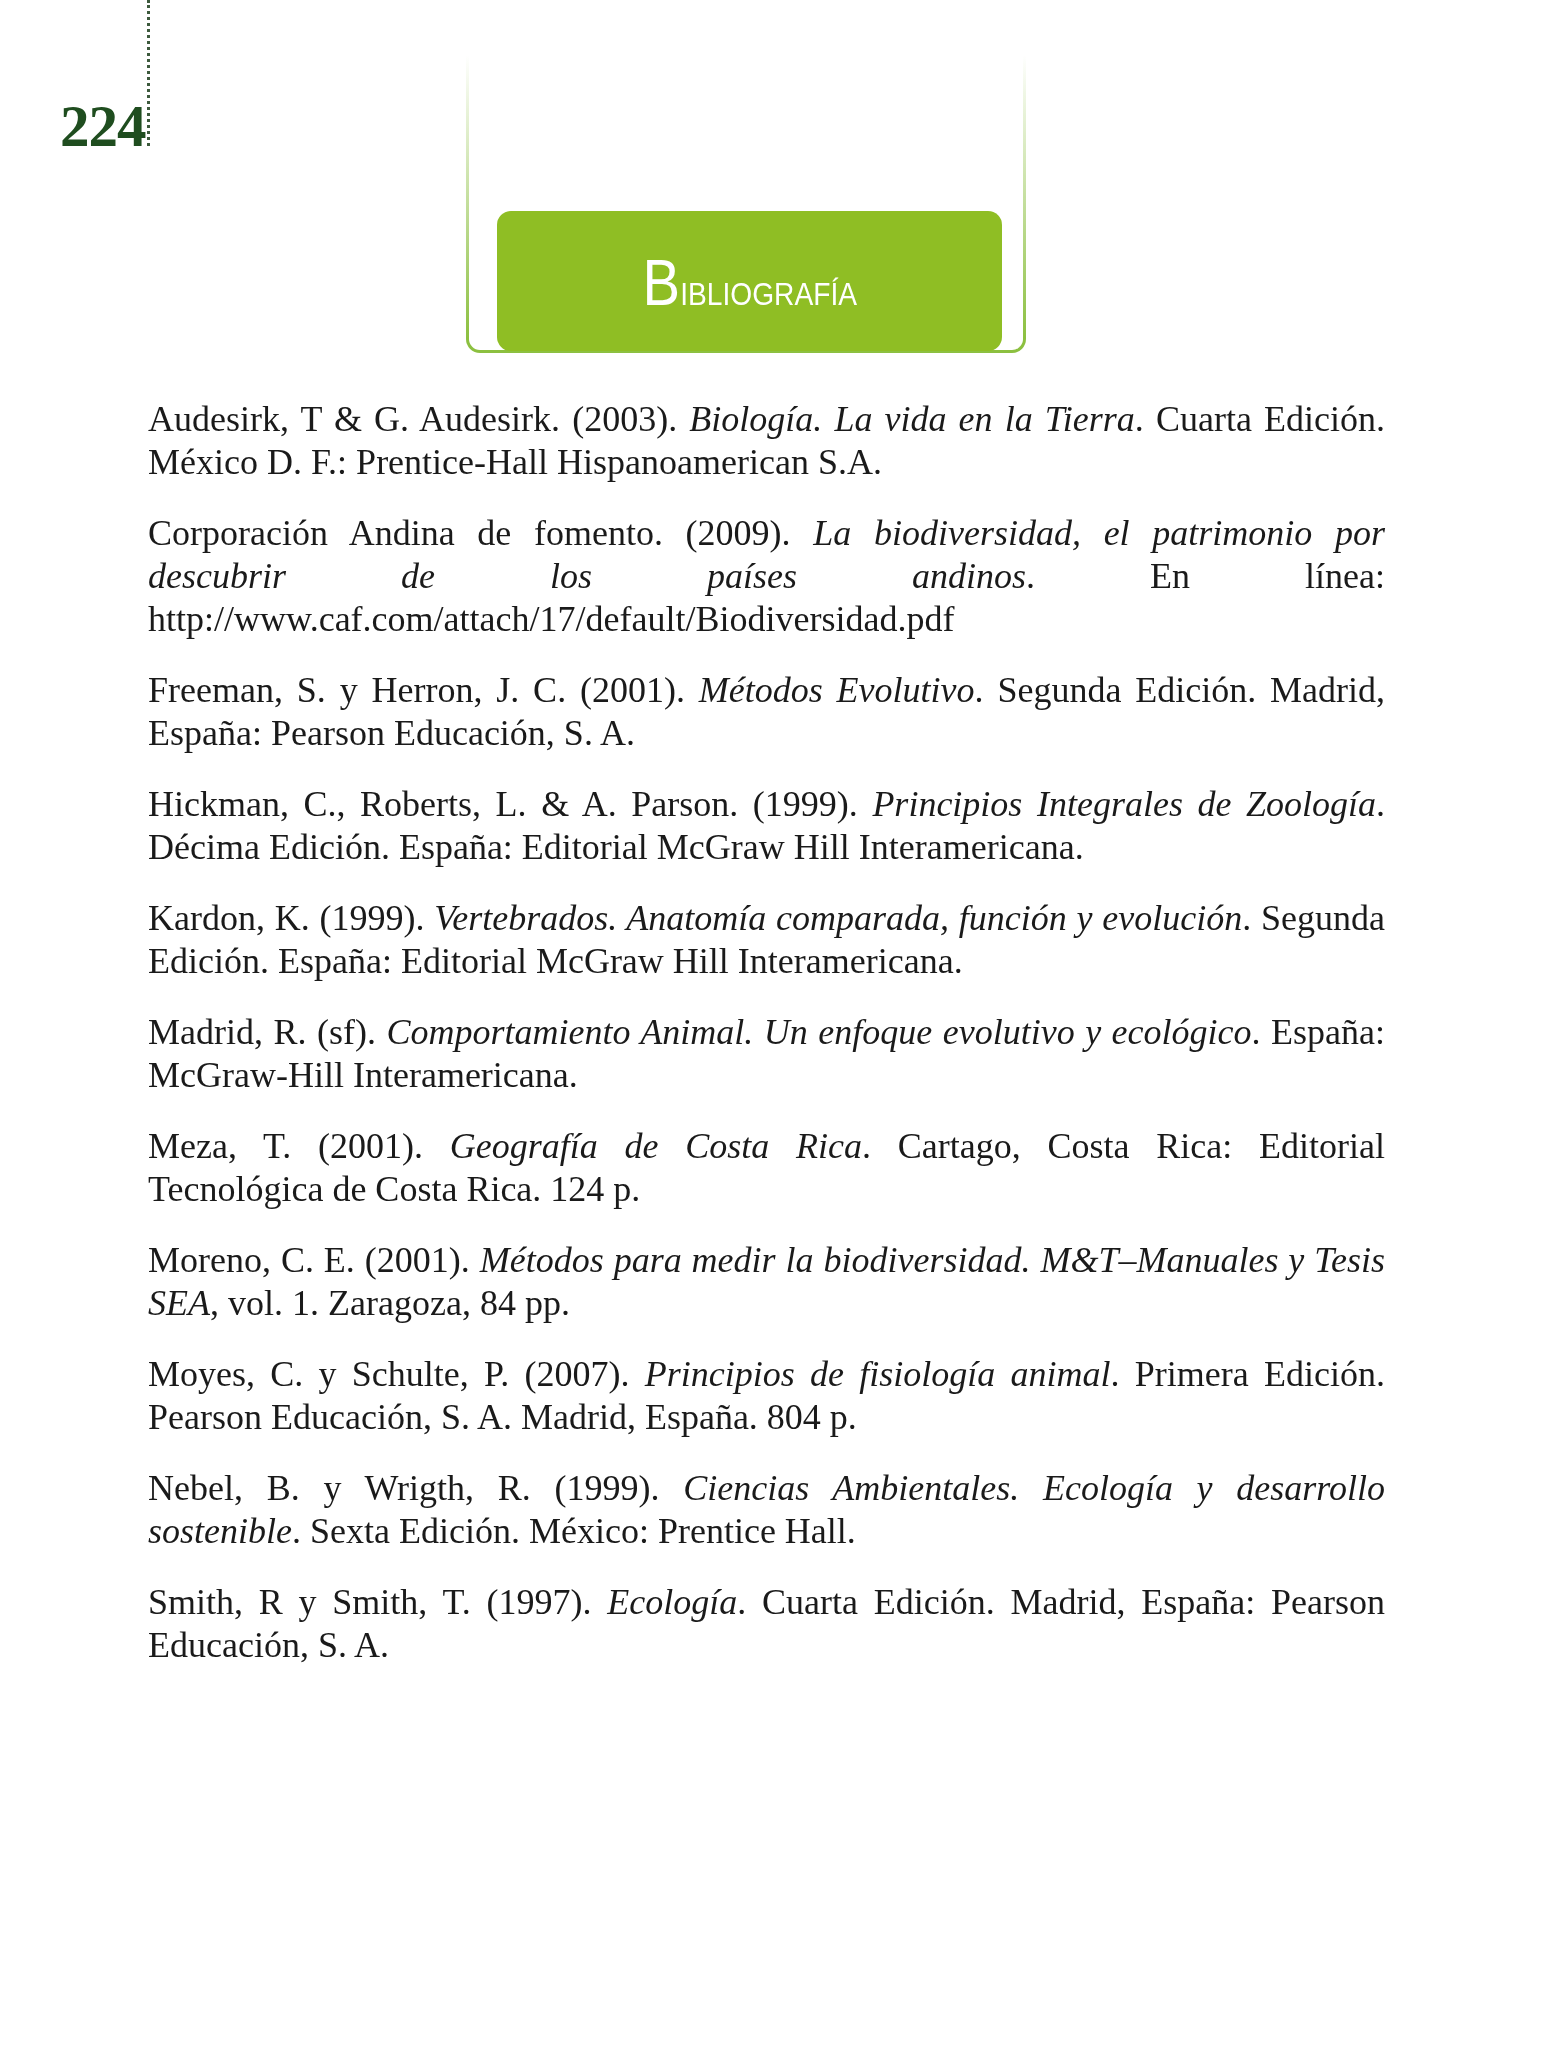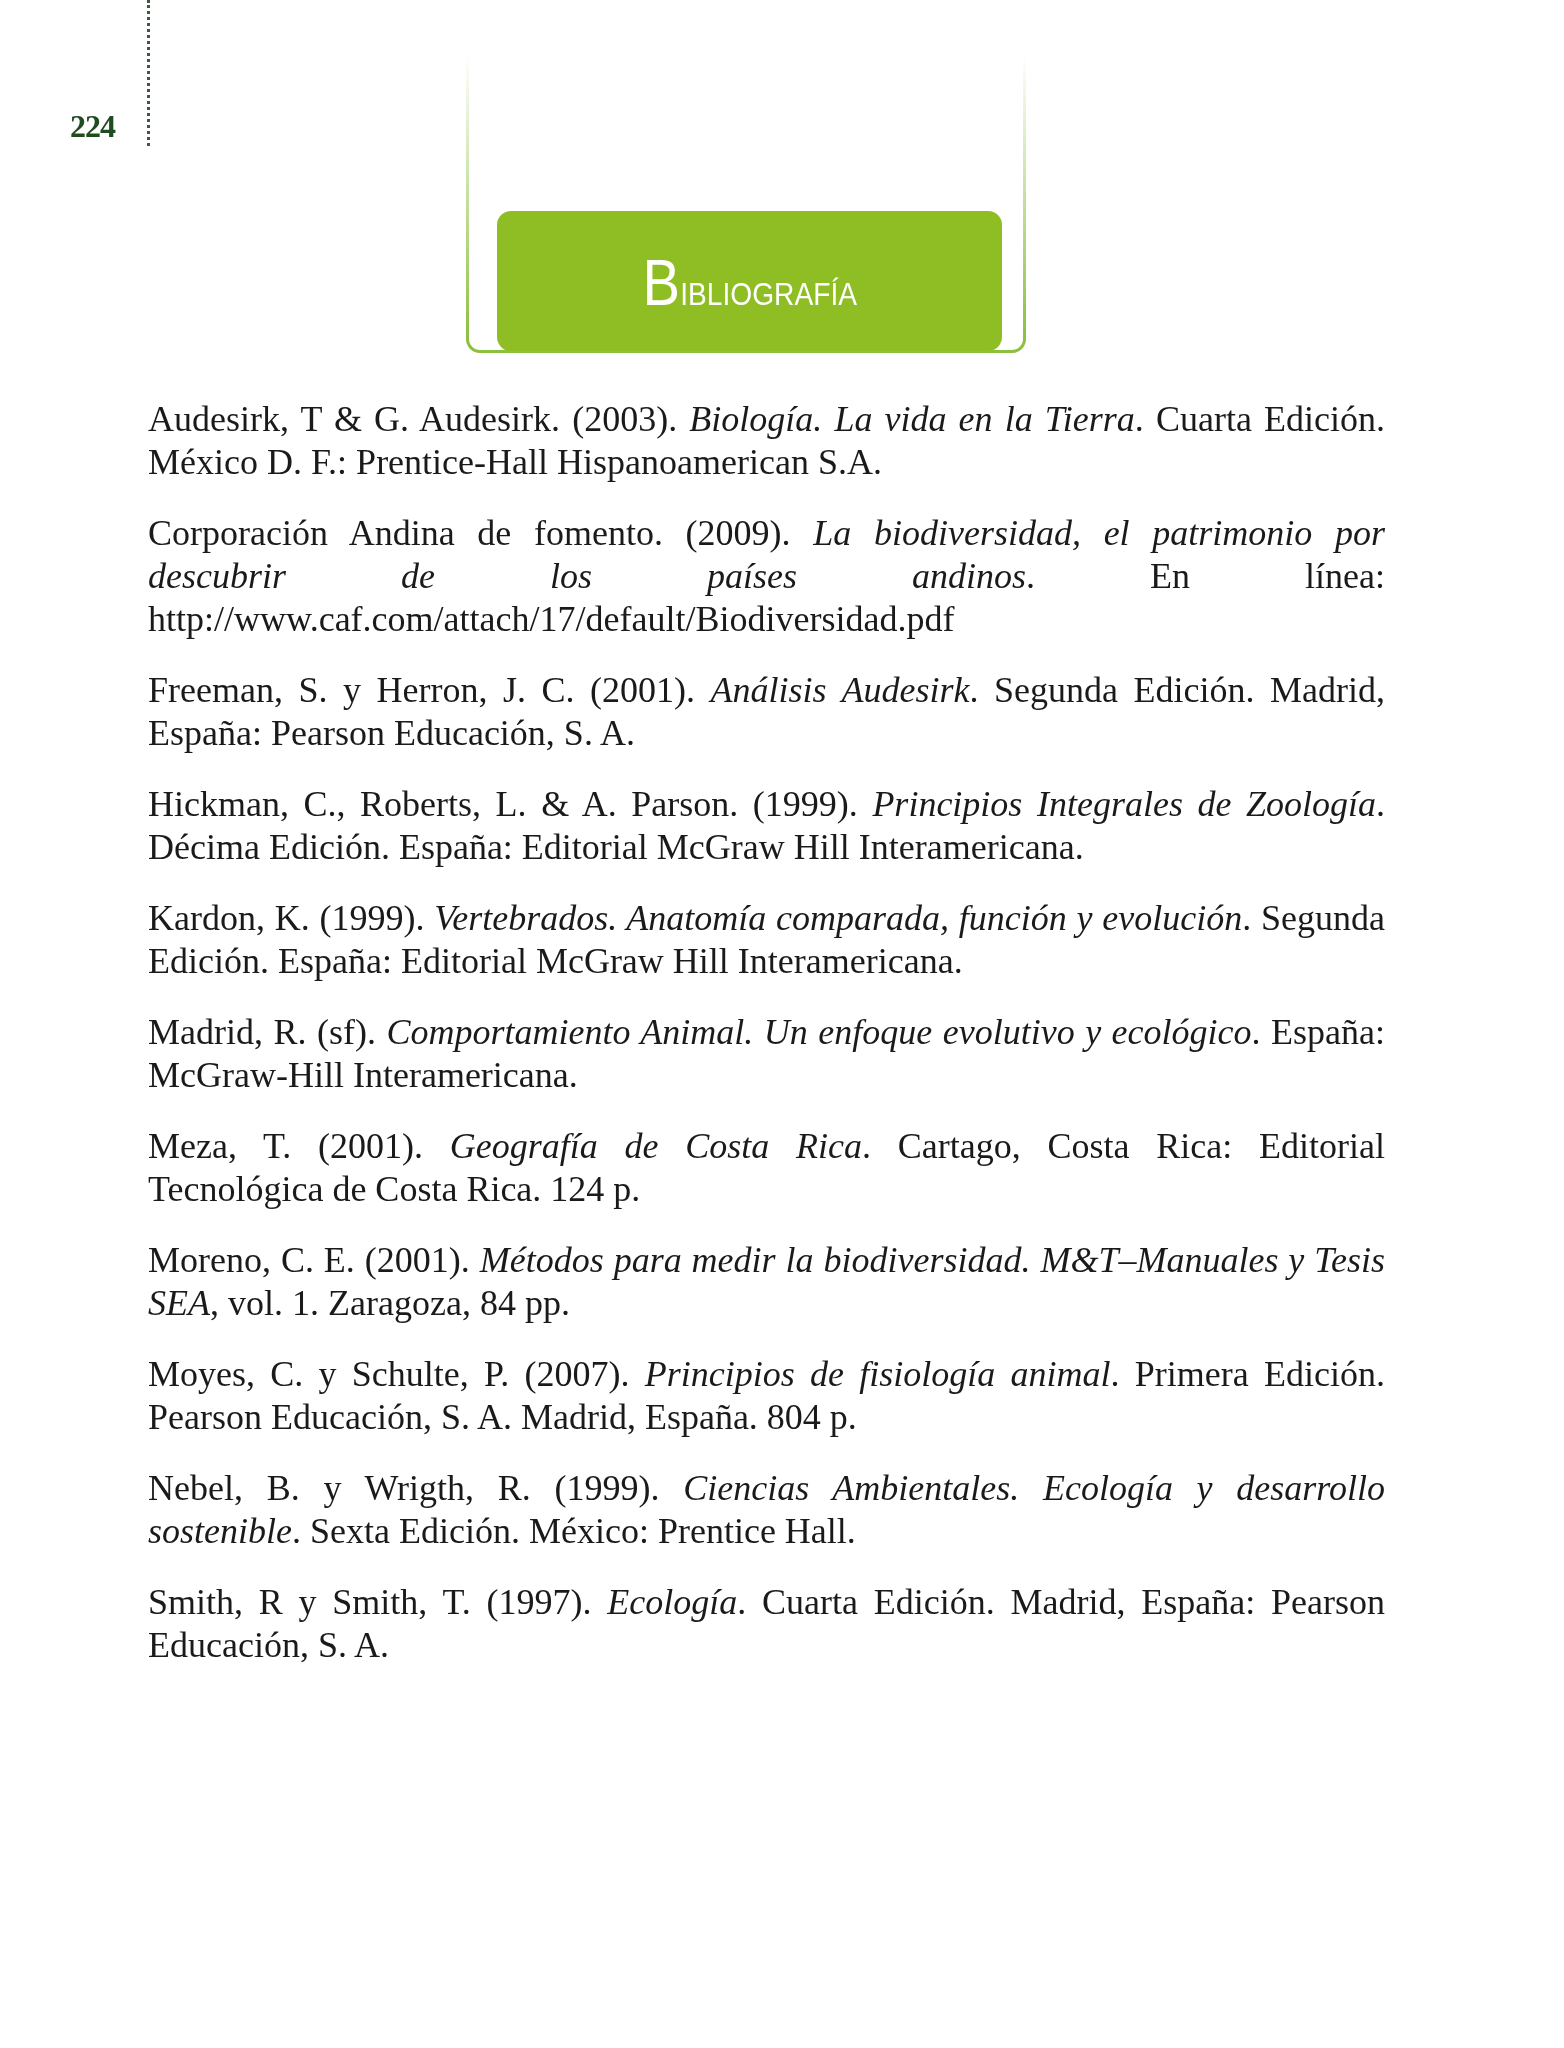--- a/index.html
+++ b/index.html
@@ -10,25 +10,25 @@
   body {
     width: 1564px;
     height: 2048px;
     position: relative;
     overflow: hidden;
     font-family: "Liberation Serif", "DejaVu Serif", serif;
     color: #1a1a1a;
   }
   .page-number {
     position: absolute;
-    left: 70px;
+    left: 60px;
     top: 104px;
     font-family: "Liberation Serif", serif;
     font-weight: bold;
-    font-size: 32px;
+    font-size: 59px;
     line-height: 44px;
     color: #1f4d1f;
     letter-spacing: -1px;
   }
   .margin-rule {
     position: absolute;
     left: 147px;
     top: 0;
     width: 0;
     height: 146px;
@@ -120,21 +120,21 @@
 
 <div class="title-box">
   <h1 class="title-text" style="margin:0;font-weight:normal;">
     <span class="cap">B</span><span>ibliografía</span>
   </h1>
 </div>
 
 <ul class="bib-list">
   <li class="bib-entry"><span>Audesirk, T &amp; G. Audesirk. (2003). </span><span class="ital">Biología. La vida en la Tierra</span><span>. Cuarta Edición. México D. F.: Prentice-Hall Hispanoamerican S.A.</span></li>
   <li class="bib-entry"><span>Corporación Andina de fomento. (2009). </span><span class="ital">La biodiversidad, el patrimonio por descubrir de los países andinos</span><span>. En línea: http://www.caf.com/attach/17/default/Biodiversidad.pdf</span></li>
-  <li class="bib-entry"><span>Freeman, S. y Herron, J. C. (2001).  </span><span class="ital">Análisis Audesirk</span><span>. Segunda Edición. Madrid, España: Pearson Educación, S. A.</span></li>
+  <li class="bib-entry"><span>Freeman, S. y Herron, J. C. (2001).  </span><span class="ital">Métodos Evolutivo</span><span>. Segunda Edición. Madrid, España: Pearson Educación, S. A.</span></li>
   <li class="bib-entry"><span>Hickman, C., Roberts, L. &amp; A. Parson. (1999). </span><span class="ital">Principios  Integrales de Zoología</span><span>. Décima Edición. España: Editorial McGraw Hill Interamericana.</span></li>
   <li class="bib-entry"><span>Kardon, K. (1999). </span><span class="ital">Vertebrados. Anatomía comparada, función y evolución</span><span>. Segunda Edición. España: Editorial McGraw Hill Interamericana.</span></li>
   <li class="bib-entry"><span>Madrid, R. (sf). </span><span class="ital">Comportamiento Animal. Un enfoque evolutivo y ecológico</span><span>. España: McGraw-Hill Interamericana.</span></li>
   <li class="bib-entry"><span>Meza, T. (2001). </span><span class="ital">Geografía de Costa Rica</span><span>. Cartago, Costa Rica: Editorial Tecnológica de Costa Rica. 124 p.</span></li>
   <li class="bib-entry"><span>Moreno, C. E. (2001). </span><span class="ital">Métodos para medir la biodiversidad. M&amp;T–Manuales y Tesis SEA</span><span>, vol. 1. Zaragoza, 84 pp.</span></li>
   <li class="bib-entry"><span>Moyes, C. y Schulte, P. (2007). </span><span class="ital">Principios de fisiología animal</span><span>. Primera Edición. Pearson Educación, S. A. Madrid, España. 804 p.</span></li>
   <li class="bib-entry"><span>Nebel, B. y Wrigth, R. (1999). </span><span class="ital">Ciencias Ambientales. Ecología y desarrollo sostenible</span><span>. Sexta Edición. México: Prentice Hall.</span></li>
   <li class="bib-entry"><span>Smith, R y Smith, T. (1997). </span><span class="ital">Ecología</span><span>. Cuarta Edición. Madrid, España: Pearson Educación, S. A.</span></li>
 </ul>
 

